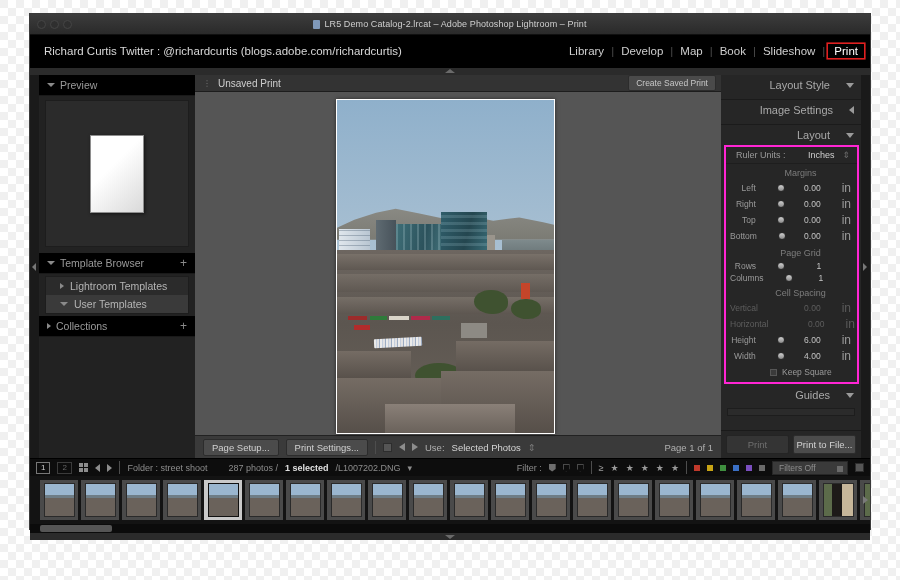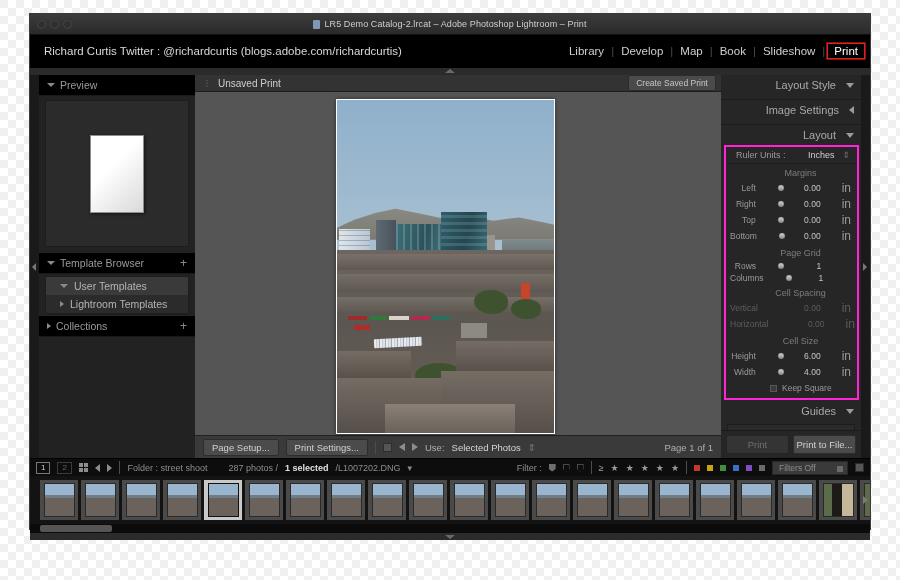--- a/index.html
+++ b/index.html
@@ -130,21 +130,21 @@
   }
   #ctoolbar .grp { display:flex; align-items:center; gap:7px; }
   .sqbtn { width:9px; height:9px; background:#555; border:1px solid #2d2d2d; }
   .arr-l { width:0;height:0;border-top:4px solid transparent;border-bottom:4px solid transparent;border-right:6px solid #8d8d8d; }
   .arr-r { width:0;height:0;border-top:4px solid transparent;border-bottom:4px solid transparent;border-left:6px solid #8d8d8d; }
   .vsep { width:1px; height:13px; background:#4d4d4d; }
 
   
   #rightpanel { width:140px; background:#262626; overflow:hidden; position:relative; }
   .rhead {
-    display:flex; align-items:center; justify-content:flex-end; gap:10px;
+    display:flex; align-items:center; justify-content:flex-end; gap:16px;
     padding:4px 7px 4px 0; font-size:11px; color:#a9a9a9; background:#262626;
   }
   .rhead .tri-d2 { width:0;height:0;border-left:4px solid transparent;border-right:4px solid transparent;border-top:5px solid #9a9a9a; }
   .rhead .tri-l2 { width:0;height:0;border-top:4px solid transparent;border-bottom:4px solid transparent;border-right:5px solid #9a9a9a; }
   .styleList { margin:0 6px; background:#323232; border:1px solid #1f1f1f; }
   .styleList .it {
     font-size:9.5px; color:#c8c8c8; padding:2.5px 7px;
   }
   .styleList .it.sel {
     background:linear-gradient(#cfcfcf,#b4b4b4); color:#111; font-weight:bold;
@@ -327,27 +327,27 @@
         </div>
 
         <div class="pheader">
           <span class="lt">
             <span class="tri-d"></span>
             <span>Template Browser</span>
           </span>
           <span class="plus">+</span>
         </div>
         <div class="tmplbox">
+          <div class="tmplrow">
+            <span class="tri-r"></span>
+            <span>Lightroom Templates</span>
+          </div>
           <div class="tmplrow sel">
             <span class="tri-d"></span>
             <span>User Templates</span>
-          </div>
-          <div class="tmplrow">
-            <span class="tri-r"></span>
-            <span>Lightroom Templates</span>
           </div>
         </div>
 
         <div class="pheader" style="margin-top:2px">
           <span class="lt">
             <span class="tri-r"></span>
             <span>Collections</span>
           </span>
           <span class="plus">+</span>
         </div>
@@ -511,21 +511,20 @@
             <span class="num">0.00</span>
             <span class="unit">in</span>
           </div>
           <div class="srow dim">
             <span class="lab">Horizontal</span>
             <span class="track"></span>
             <span class="num">0.00</span>
             <span class="unit">in</span>
           </div>
 
-          <div class="grpttl">Cell Size</div>
           <div class="srow">
             <span class="lab">Height</span>
             <span class="track">
                 <i class="knob" style="left:88%"></i>
               </span>
             <span class="num">6.00</span>
             <span class="unit">in</span>
           </div>
           <div class="srow">
             <span class="lab">Width</span>

